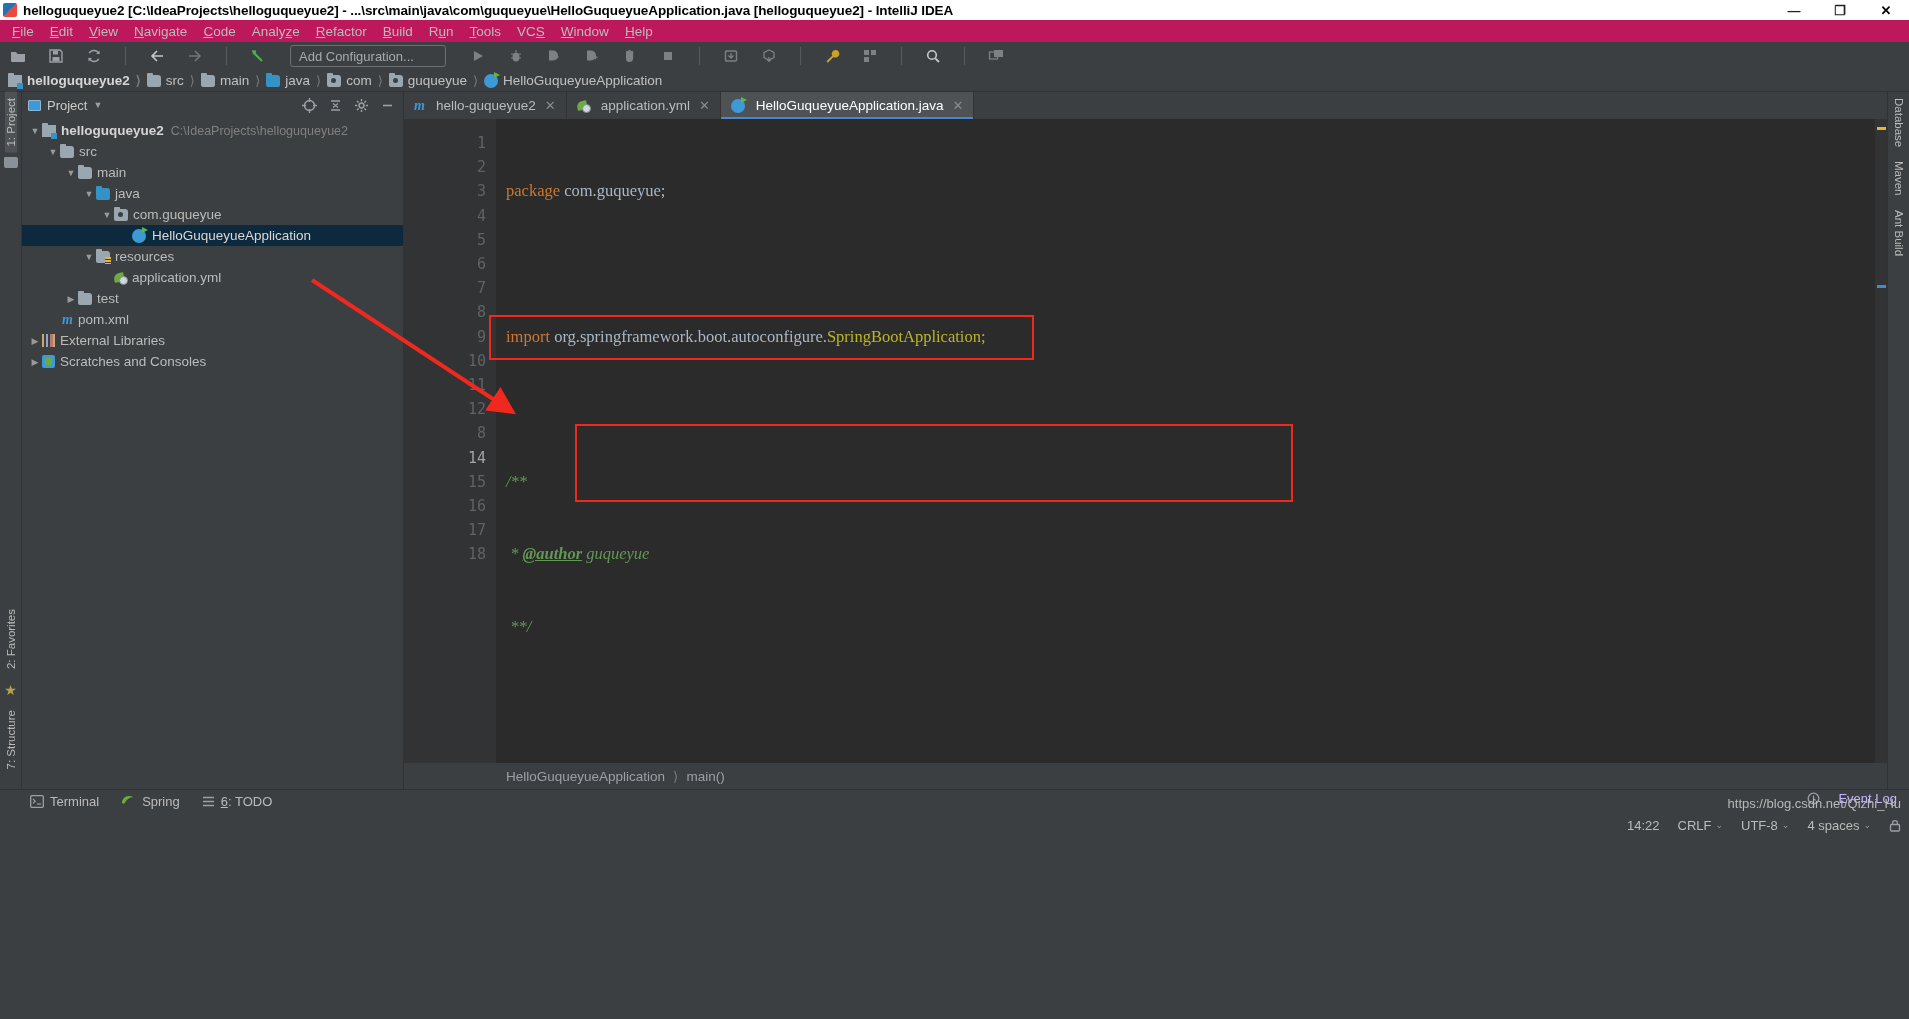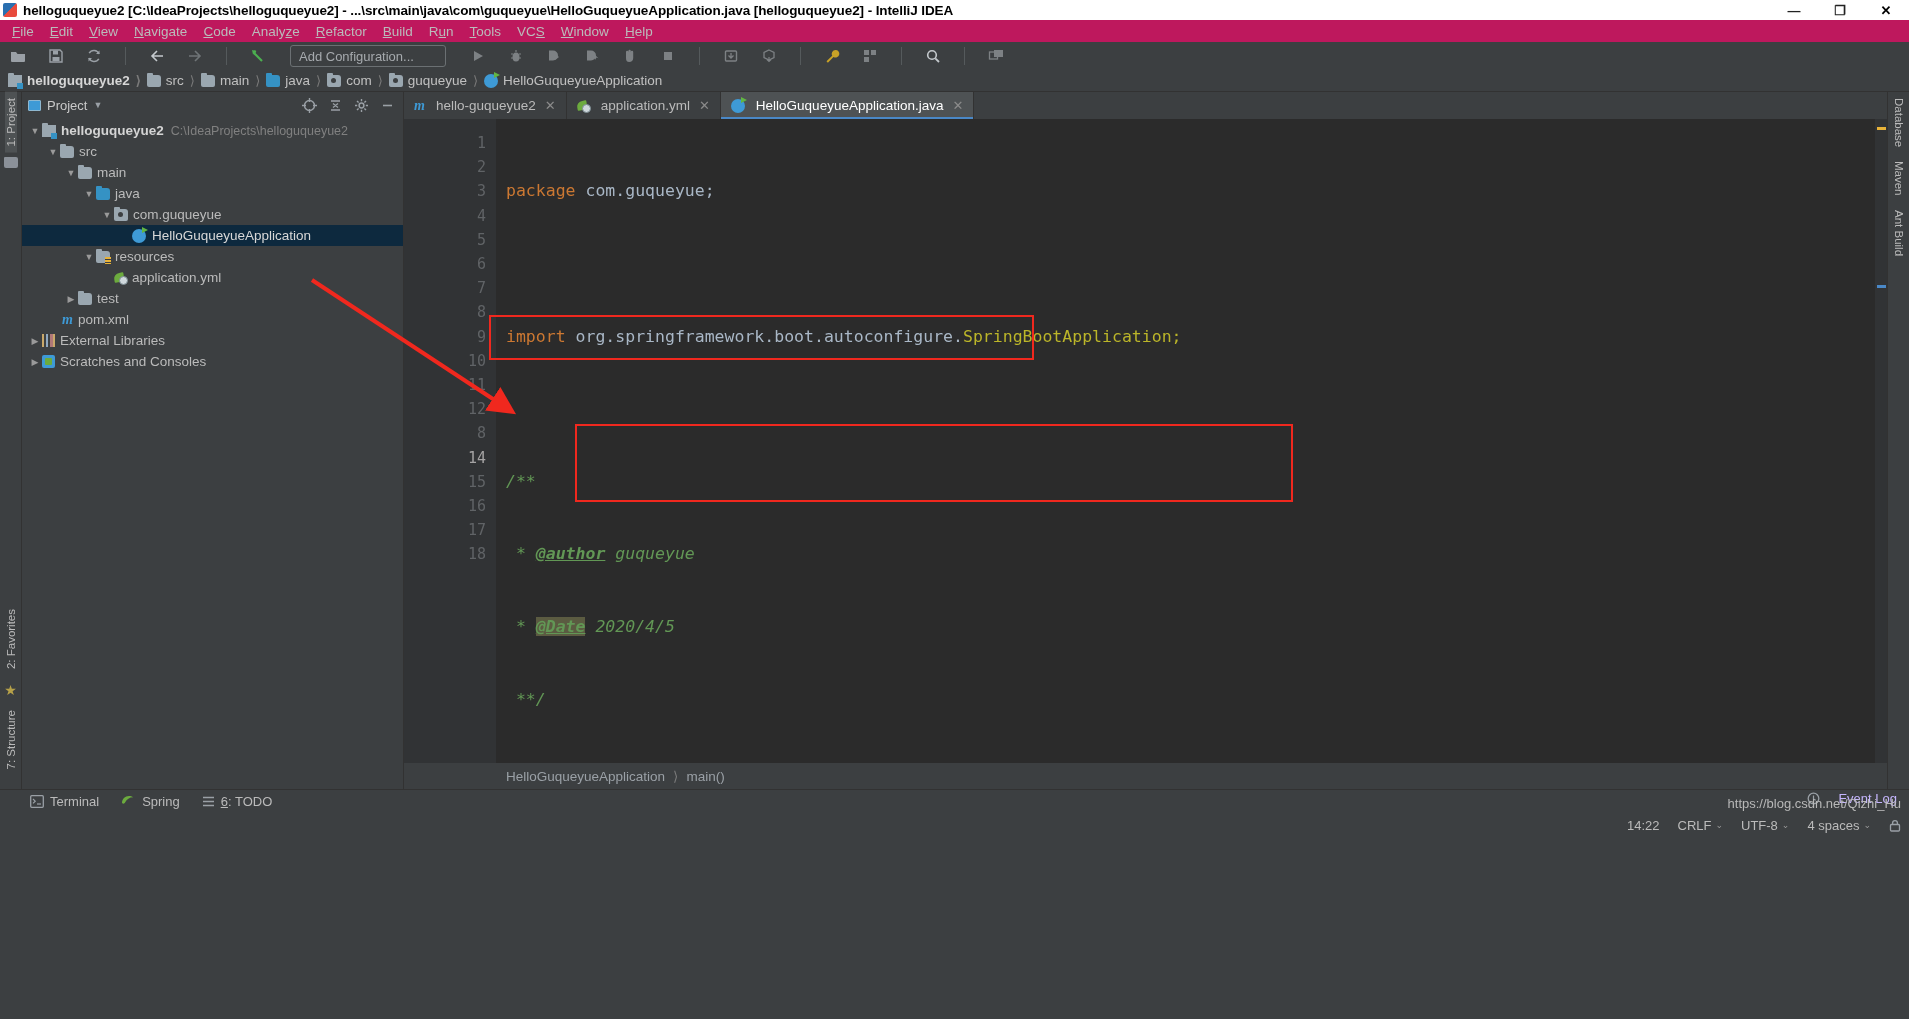--- a/index.html
+++ b/index.html
@@ -149,21 +149,21 @@
   }
   .gline { height: 24.2px; display: flex; align-items: center; justify-content: flex-end;
            padding-right: 10px; position: relative; }
   .gline.cur { color: #a4a3a3; }
 
   #code {
     flex: 1; padding-top: 12px; position: relative;
     font-family: "DejaVu Sans Mono", monospace; font-size: 16.5px; line-height: 24.2px;
     color: #a9b7c6; white-space: pre; overflow: hidden;
   }
-  #code .ln { height: 24.2px; padding-left: 10px; }
+  #code .ln { height: 24.2px; padding-left: 10px; font-family: Liberation Serif, serif; }
   .kw { color: #cc7832; }
   .anno { color: #bbb529; }
   .doc { color: #629755; font-style: italic; }
   .doctag { color: #629755; font-style: italic; text-decoration: underline; font-weight: bold; }
   .doctag-hl { background: #5b5b41; }
 
   
   #code-right { width: 12px; background: #313335; flex:none; position: relative; }
   .marker { position: absolute; right: 1px; width: 9px; height: 3px; }
 
@@ -544,21 +544,20 @@
         <div class="gline">18</div>
       </div>
 
       <div id="code">
         <div class="ln"><span class="kw">package</span> <span>com.guqueyue;</span></div>
         <div class="ln"></div>
         <div class="ln"><span class="kw">import</span> <span>org.springframework.boot.autoconfigure.</span><span class="anno">SpringBootApplication;</span></div>
         <div class="ln"></div>
         <div class="ln"><span class="doc">/**</span></div>
         <div class="ln"><span class="doc"> * </span><span class="doctag">@author</span><span class="doc"> guqueyue</span></div>
-        <div class="ln"><span class="doc"> * </span><span class="doctag doctag-hl">@Date</span><span class="doc"> 2020/4/5</span></div>
         <div class="ln"><span class="doc"> **/</span></div>
         
         
         
         
         
         
         
         
         

